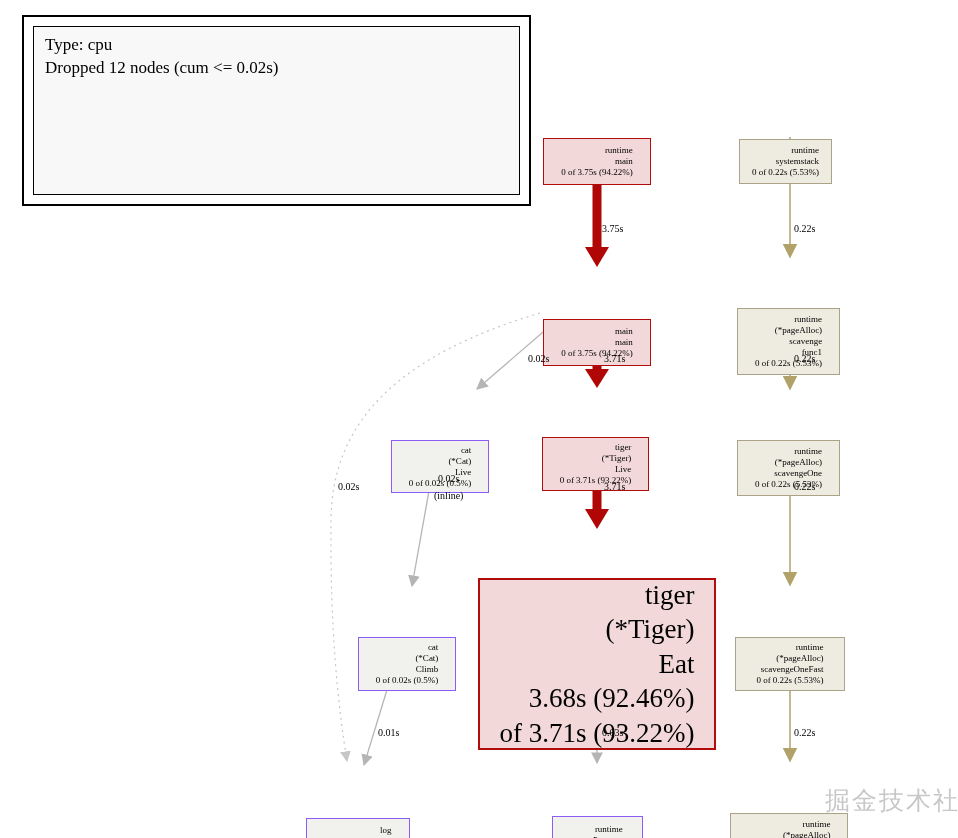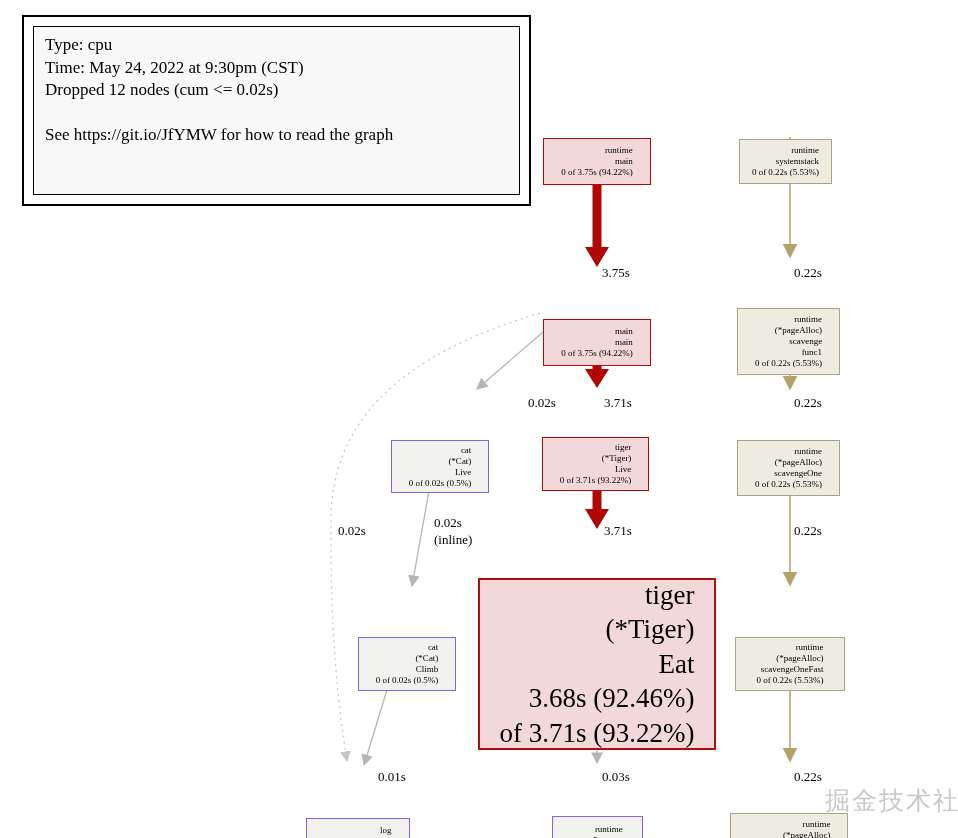--- a/index.html
+++ b/index.html
@@ -27,22 +27,22 @@
     display:flex;align-items:center;justify-content:center;text-align:right;
     white-space:pre-line;color:#000;margin-top:48px;
   }
   .node.small{font-size:9px;line-height:11px;}
   .node.hot{background:#f2d8d8;border:1.5px solid #b20b0b;}
   .node.cool{background:#f1f1ed;border:1px solid #8b5cf6;}
   .node.tan{background:#eeebe0;border:1px solid #aaa388;}
   .node.big{font-size:27px;line-height:34.5px;border-width:2px;}
   
   .elabel{
-    position:absolute;font-size:13px;line-height:17px;color:#000;
-    white-space:pre-line;margin-top:44px;
+    position:absolute;font-size:10px;line-height:17px;color:#000;
+    white-space:pre-line;text-align:center;
   }
   
   #edges{position:absolute;left:0;top:0;width:958px;height:838px;}
   
   .watermark{
     position:absolute;left:793px;top:784px;z-index:6;
     font-size:25px;letter-spacing:2px;color:#9a9a9a;opacity:0.55;
     font-family:"DejaVu Sans",sans-serif;white-space:nowrap;margin-left:32px;
   }
 </style>
@@ -87,23 +87,21 @@
     <line x1="790" y1="137" x2="790" y2="257" stroke="#b0a268" stroke-width="1.5" marker-end="url(#m-tan)"></line>
     <line x1="790" y1="328" x2="790" y2="389" stroke="#b0a268" stroke-width="1.5" marker-end="url(#m-tan)"></line>
     <line x1="790" y1="449" x2="790" y2="585" stroke="#b0a268" stroke-width="1.5" marker-end="url(#m-tan)"></line>
     <line x1="790" y1="644" x2="790" y2="761" stroke="#b0a268" stroke-width="1.5" marker-end="url(#m-tan)"></line>
     <line x1="790" y1="822" x2="790" y2="838" stroke="#b0a268" stroke-width="1.5"></line>
   </svg>
 
   <div class="legend-outer">
     <div class="legend-inner">
       <div class="legend-line">Type: cpu</div>
-      <div class="legend-line">Time: May 24, 2022 at 9:30pm (CST)</div>
       <div class="legend-line">Dropped 12 nodes (cum &lt;= 0.02s)</div>
-      <div class="legend-line gap">See https://git.io/JfYMW for how to read the graph</div>
     </div>
   </div>
 
   <div class="node small hot" style="left:543px;top:90px;width:108px;height:47px;">runtime
 main
 0 of 3.75s (94.22%)</div>
   <div class="node small hot" style="left:543px;top:271px;width:108px;height:47px;">main
 main
 0 of 3.75s (94.22%)</div>
   <div class="node small cool" style="left:391px;top:392px;width:98px;height:53px;">cat

